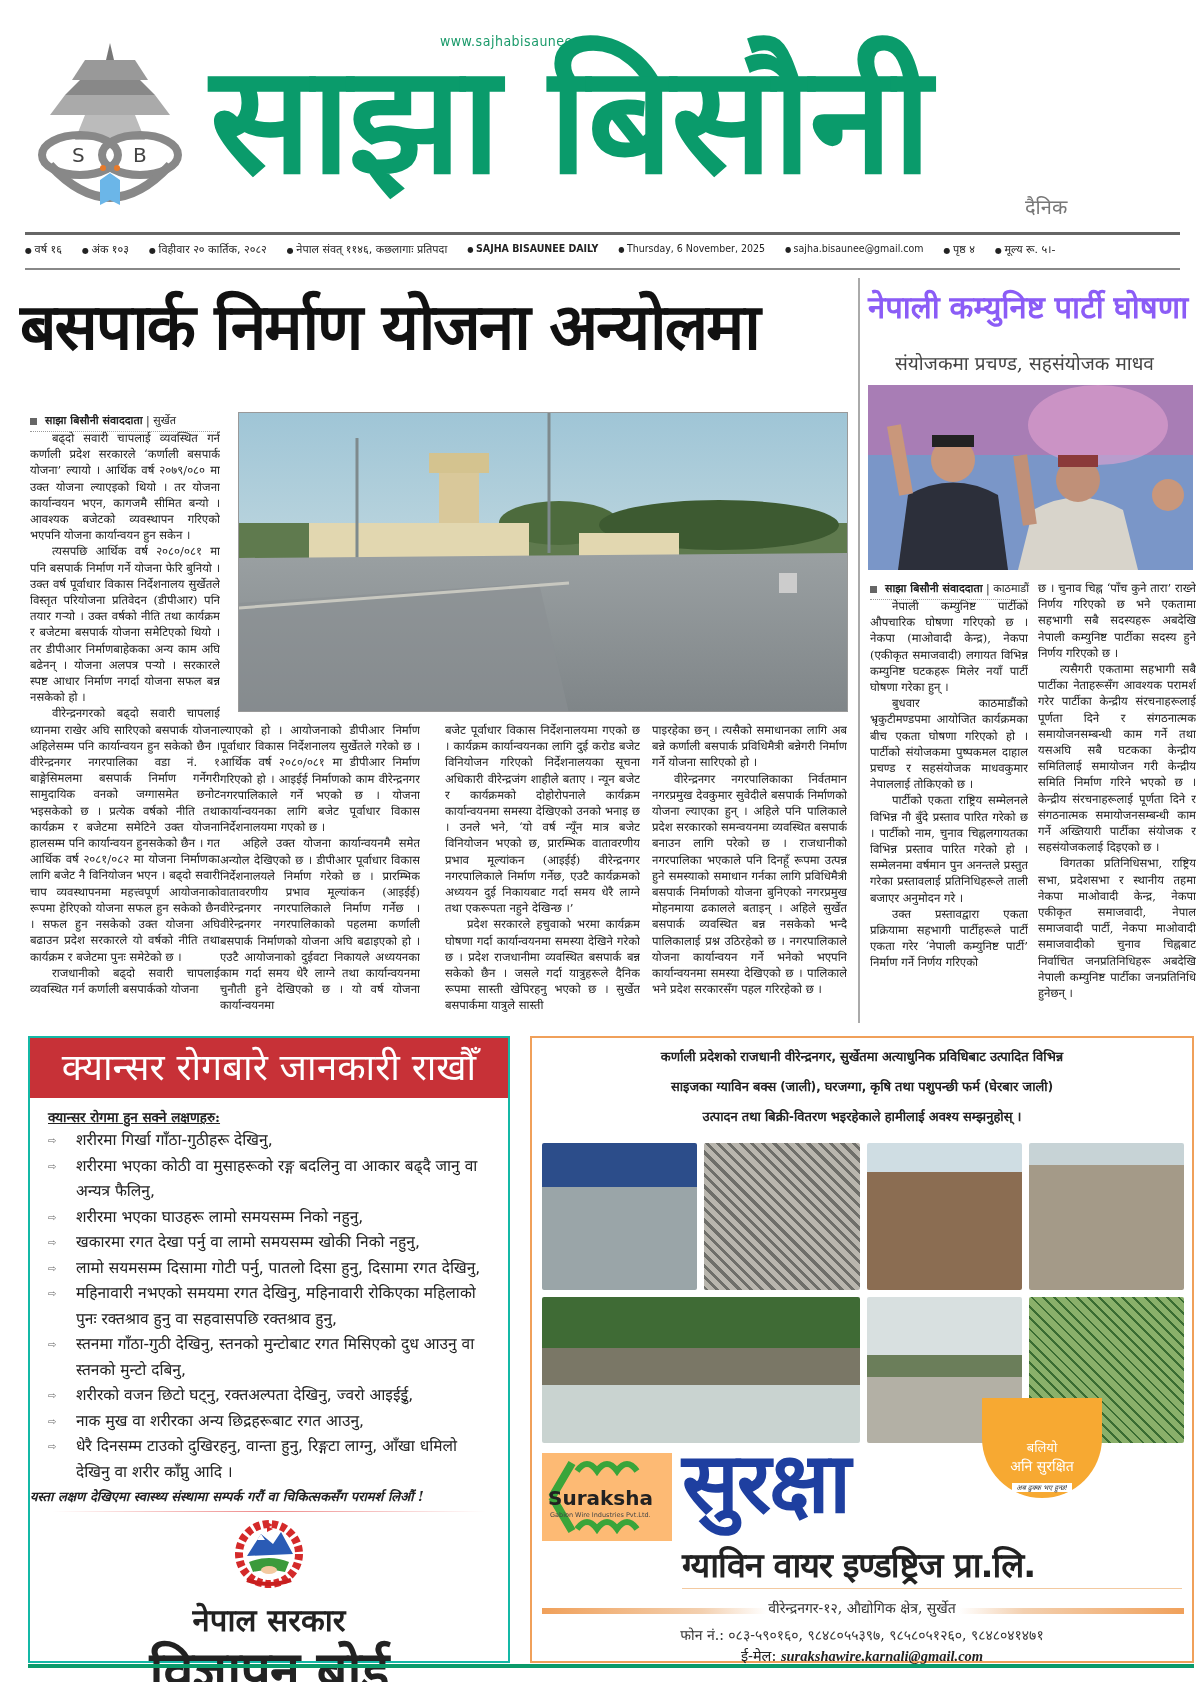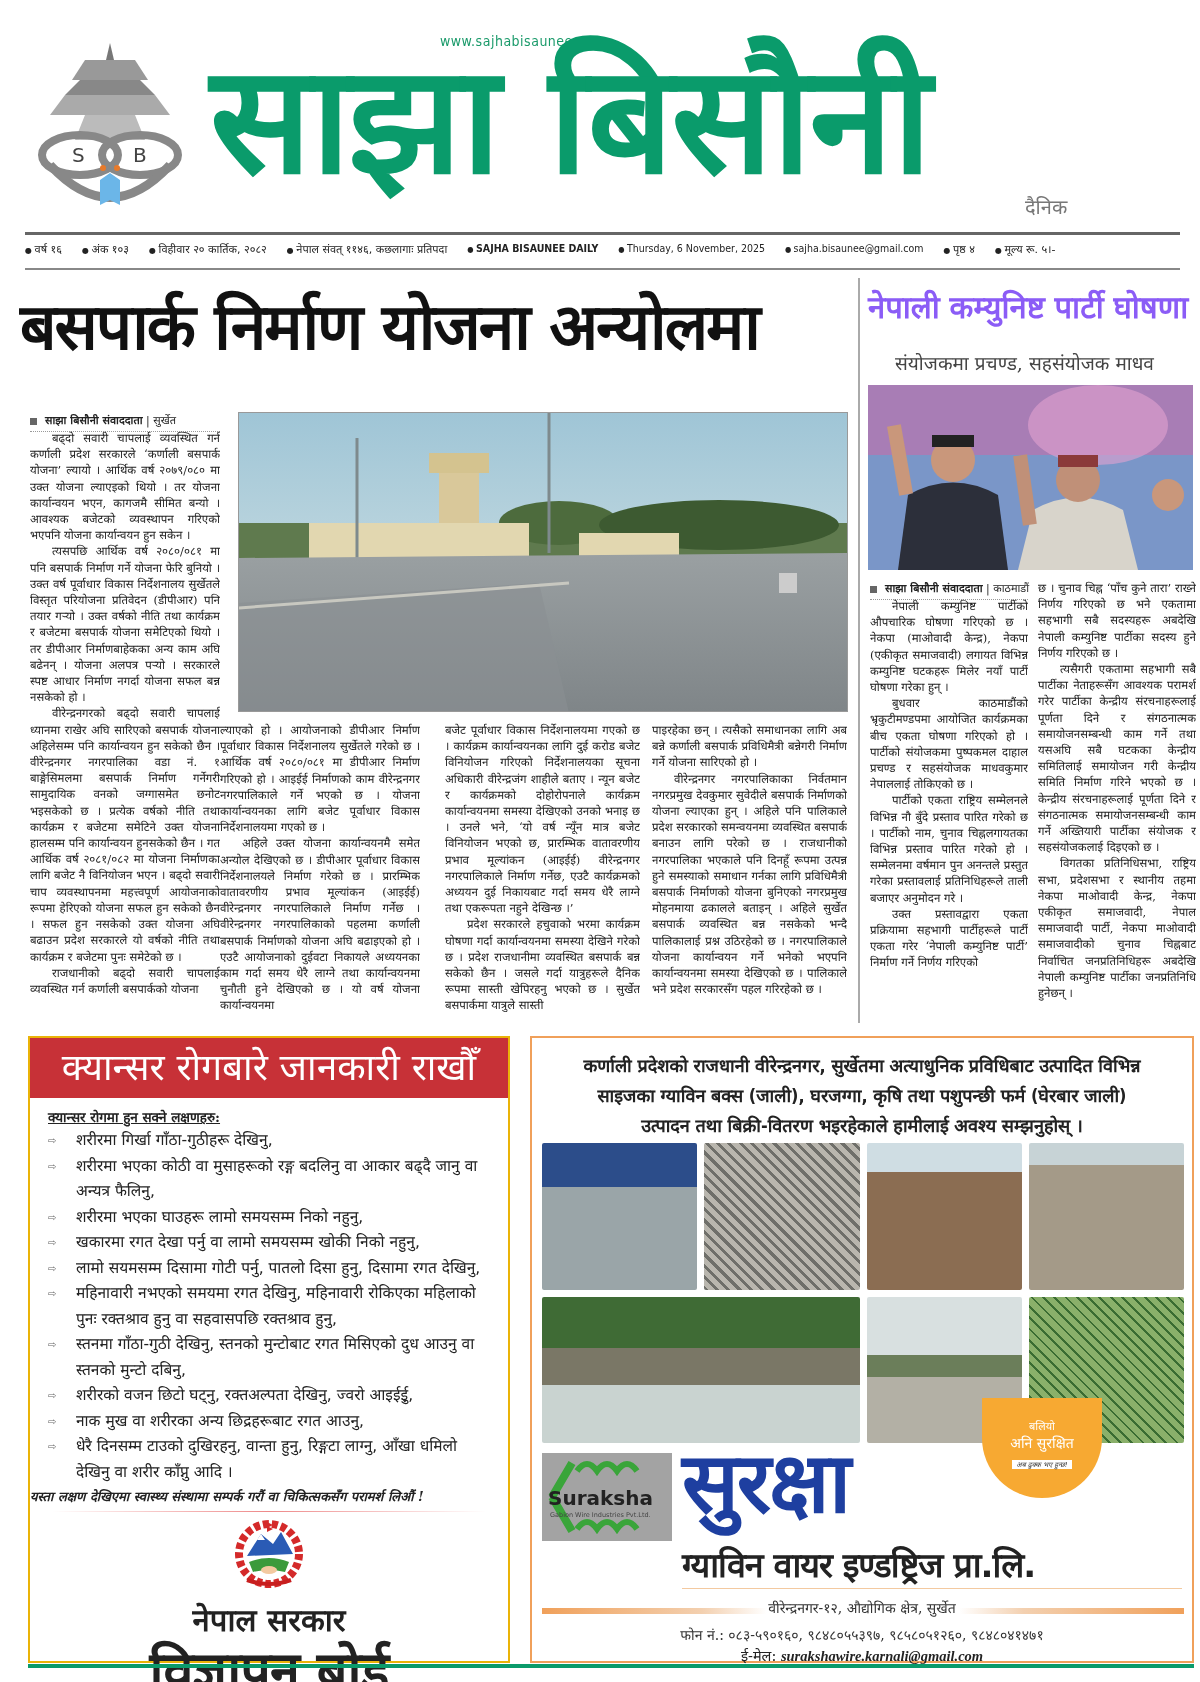--- a/index.html
+++ b/index.html
@@ -39,43 +39,43 @@
 
   
   #side-headline { left: 868px; top: 285px; width: 325px; font-family: "DejaVu Sans Condensed", "DejaVu Sans", sans-serif; font-size: 31px; line-height: 44px; white-space: nowrap; color: #8b5cf6; }
   #side-sub { left: 895px; top: 350px; font-size: 19px; color: #444; white-space: nowrap; }
   #photo-side { left: 868px; top: 385px; width: 325px; height: 185px; overflow: hidden; }
   #byline-side { left: 870px; top: 580px; width: 158px; }
   #col5 { left: 870px; top: 598px; width: 158px; height: 425px; overflow: hidden; }
   #col6 { left: 1038px; top: 580px; width: 158px; height: 443px; overflow: hidden; }
 
   
-  #cancer-ad { left: 28px; top: 1036px; width: 482px; height: 627px; border: 2px solid #eab308; }
+  #cancer-ad { left: 28px; top: 1036px; width: 482px; height: 627px; border: 2px solid #14b8a6; }
   #cancer-title { background: #c73137; color: #fff; font-family: "DejaVu Sans", sans-serif; font-size: 37px; text-align: center; height: 60px; line-height: 60px; white-space: nowrap; letter-spacing: 0px; }
   #cancer-sub { font-weight: bold; font-size: 13.5px; margin: 10px 0 2px 18px; text-decoration: underline; }
   #cancer-list { list-style: none; margin: 0 14px 0 14px; }
   #cancer-list li { font-family: "DejaVu Sans", sans-serif; font-size: 15.5px; line-height: 25.5px; position: relative; padding-left: 32px; color: #222; }
   #cancer-list li::before { content: "⇨"; position: absolute; left: 4px; top: 0; font-size: 10px; color: #666; }
   #cancer-note { font-style: italic; font-weight: bold; font-size: 13px; text-align: left; margin-top: 2px; color: #222; }
   #cancer-hr { height: 1px; margin: 6px 22px; background: linear-gradient(90deg, transparent, #e88, transparent); }
   #emblem { width: 80px; height: 72px; margin: 6px auto 0; }
   #govt-name { font-family: "DejaVu Sans", sans-serif; font-weight: bold; font-size: 31px; text-align: center; margin-top: 8px; }
   #board-name { font-family: "DejaVu Sans", sans-serif; font-weight: bold; font-size: 54px; text-align: center; line-height: 64px; white-space: nowrap; letter-spacing: -1px; }
 
   
   #suraksha-ad { left: 530px; top: 1036px; width: 664px; height: 627px; border: 2px solid #f0a05a; }
-  #sur-top { text-align: center; font-family: "DejaVu Sans Condensed", "DejaVu Sans", sans-serif; font-size: 18px; line-height: 30px; padding-top: 13px; font-weight: bold; color: #222; }
+  #sur-top { text-align: center; font-family: "DejaVu Sans Condensed", "DejaVu Sans", sans-serif; font-size: 13px; line-height: 30px; padding-top: 4px; font-weight: bold; color: #222; }
   #sur-gallery { position: absolute; left: 10px; top: 105px; width: 642px; height: 300px; display: grid; grid-template-columns: repeat(4, 1fr); grid-template-rows: 1fr 1fr; gap: 7px; }
   .gimg { width: 100%; height: 100%; border-radius: 2px; }
-  #sur-logo { position: absolute; left: 10px; top: 415px; width: 130px; height: 88px; background: #a3a3a3; }
+  #sur-logo { position: absolute; left: 10px; top: 415px; width: 130px; height: 88px; background: #fdba74; }
   #sur-logo-text { position: absolute; left: 6px; top: 33px; font-family: "DejaVu Sans", sans-serif; font-weight: bold; font-size: 20px; color: #222; }
   #sur-logo-sub { position: absolute; left: 8px; top: 58px; font-family: "DejaVu Sans", sans-serif; font-size: 6.5px; color: #444; white-space: nowrap; }
   #sur-brand { position: absolute; left: 150px; top: 395px; font-family: "DejaVu Sans", sans-serif; font-weight: bold; font-size: 84px; color: #1e3fa0; line-height: 100px; white-space: nowrap; letter-spacing: -2px; }
   #sur-badge { position: absolute; left: 450px; top: 360px; width: 120px; height: 100px; border-radius: 0 0 60px 60px; background: #f7a932; color: #fff; text-align: center; font-family: "DejaVu Sans", sans-serif; }
-  #sur-badge .l1 { font-size: 11px; margin-top: 20px; }
+  #sur-badge .l1 { font-size: 13px; margin-top: 40px; }
   #sur-badge .l2 { font-size: 14px; }
   #sur-badge .l3 { font-size: 7px; background: #fff; color: #333; display: inline-block; padding: 0 4px; font-style: italic; }
   #sur-company { position: absolute; left: 150px; top: 503px; font-family: "DejaVu Sans", sans-serif; font-weight: bold; font-size: 34px; color: #222; white-space: nowrap; letter-spacing: -1px; }
   #sur-line1 { position: absolute; left: 150px; top: 550px; width: 500px; height: 1px; background: #f3c9a0; }
   #sur-line2 { position: absolute; left: 10px; top: 570px; width: 642px; height: 6px; background: linear-gradient(90deg, #f0a05a 0%, #f3d0b0 25%, transparent 35%, transparent 65%, #f3d0b0 75%, #f0a05a 100%); }
   #sur-address { position: absolute; left: 0; width: 100%; top: 560px; text-align: center; font-size: 14px; color: #333; }
   #sur-phone { position: absolute; left: 0; width: 100%; top: 587px; text-align: center; font-size: 14px; color: #333; }
   #sur-email { position: absolute; left: 0; width: 100%; top: 607px; text-align: center; font-size: 14.5px; color: #222; }
   #sur-email b { font-family: "Liberation Serif", serif; font-weight: bold; font-style: italic; }
 

